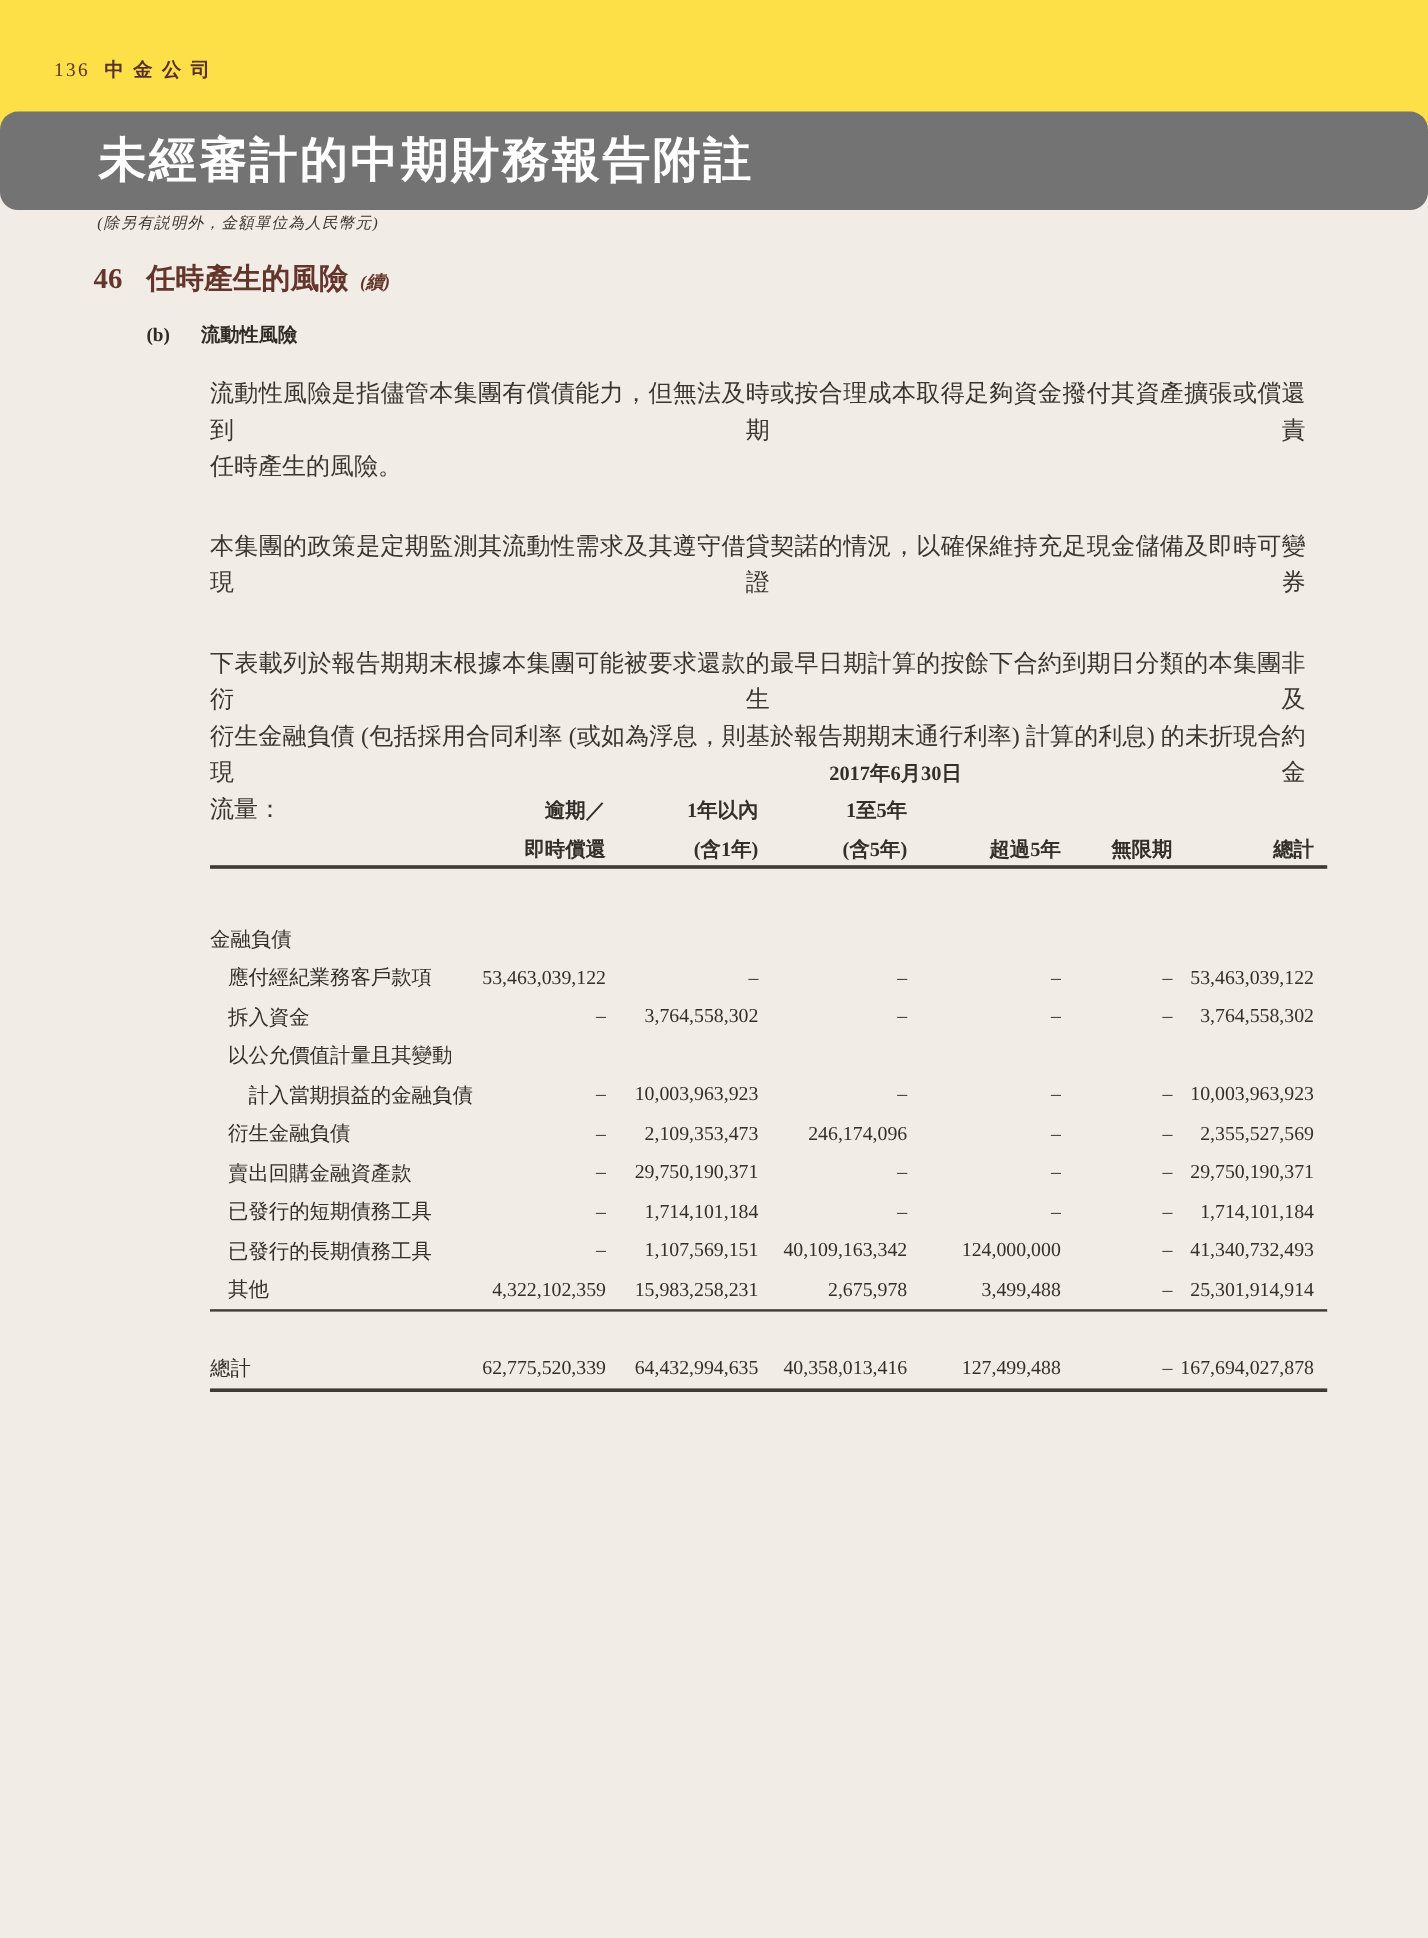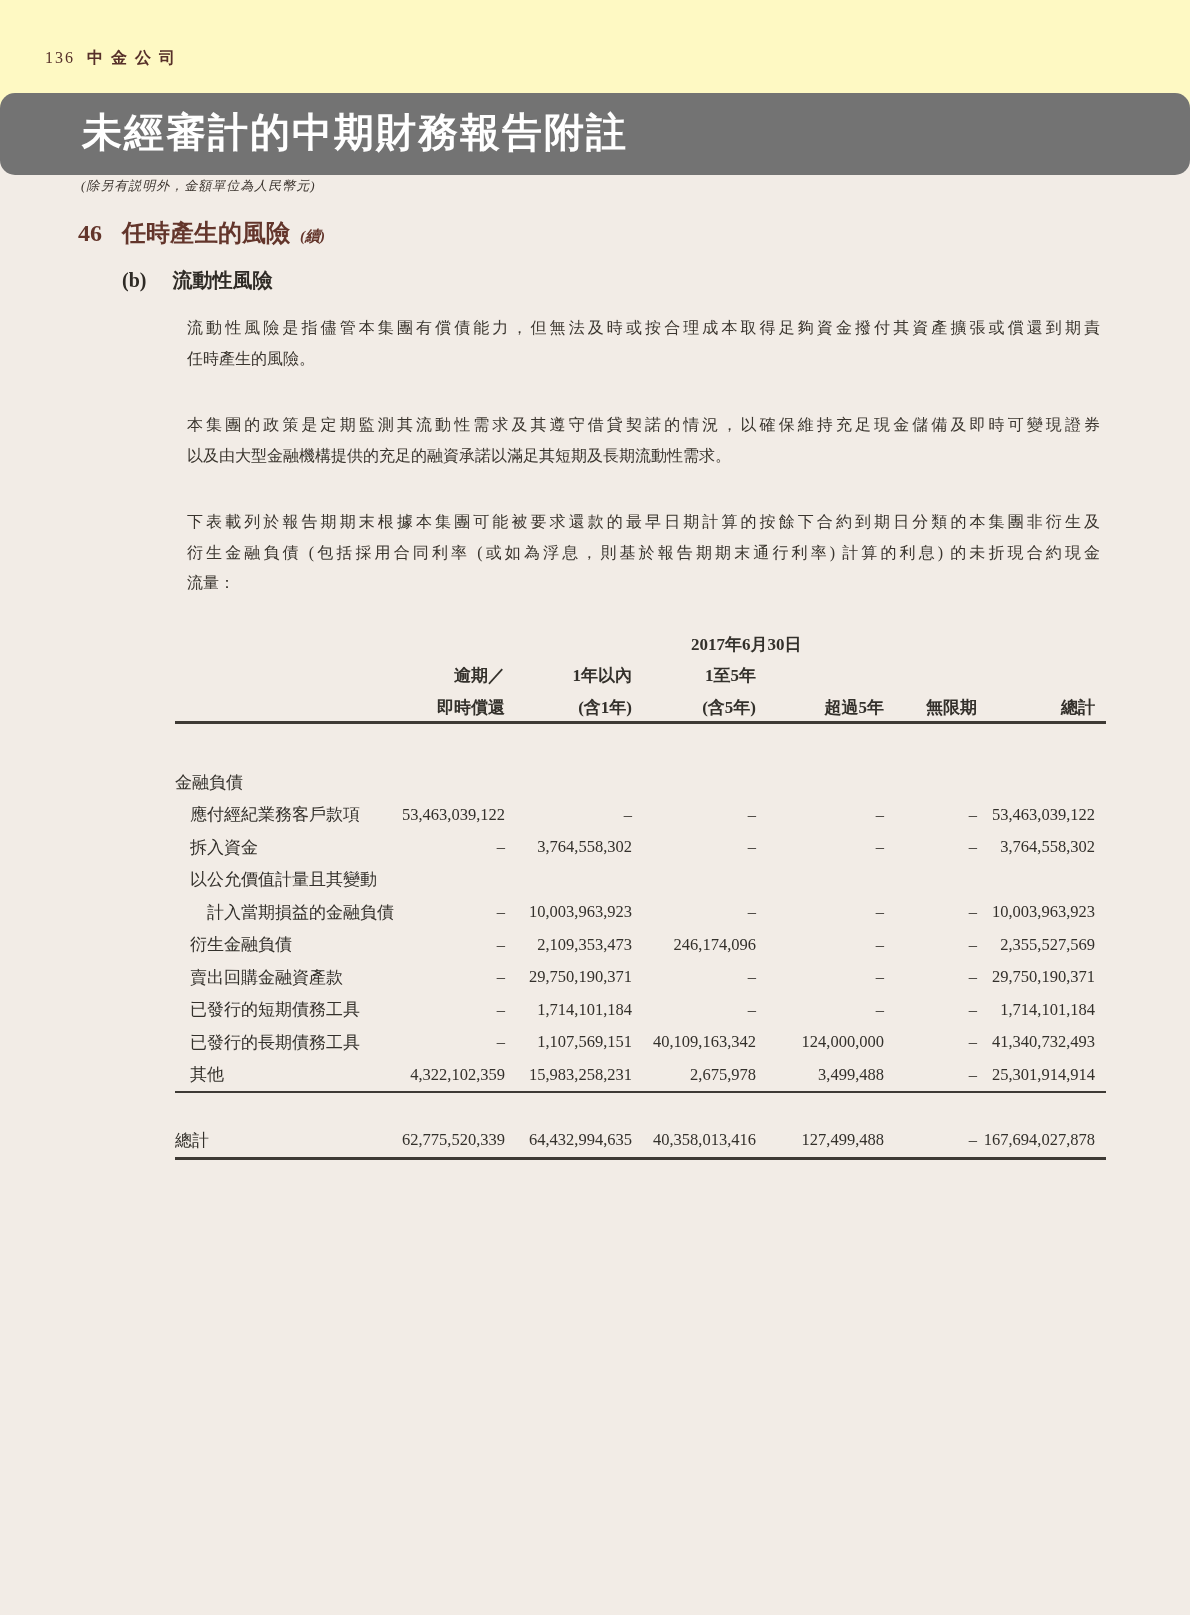--- a/index.html
+++ b/index.html
@@ -1,40 +1,40 @@
 <!DOCTYPE html>
 <html><head>
 <meta charset="utf-8">
 <style>
   html,body{margin:0;padding:0;background:#f2ece6;}
   .page{position:relative;width:1190px;height:1615px;background:#f2ece6;overflow:hidden;
         font-family:"Liberation Serif","DejaVu Serif",serif;color:#34302a;}
   
-  .topband{position:absolute;left:0;top:0;width:1190px;height:107px;background:#fef9c3;}
+  .topband{position:absolute;left:0;top:0;width:1190px;height:107px;background:#fde047;}
   .pageheader{position:absolute;left:45px;top:48px;font-size:16px;color:#57312a;white-space:nowrap;}
   .pageheader .pnum{letter-spacing:2px;margin-right:12px;}
   .pageheader .pco{letter-spacing:8px;font-weight:bold;}
   
   .banner{position:absolute;left:0;top:93px;width:1190px;height:82px;background:#737373;border-radius:15px;}
   .banner h1{margin:0;position:absolute;left:82px;top:50%;transform:translateY(-52%);
              font-size:40px;font-weight:bold;color:#ffffff;letter-spacing:2px;white-space:nowrap;}
   
   .subtitle{position:absolute;left:81px;top:173px;font-size:13px;font-style:italic;
             color:#3c352f;letter-spacing:1px;line-height:26px;}
   
   .sechead{position:absolute;left:78px;top:218px;line-height:30px;color:#63352b;
            font-weight:bold;font-size:24px;white-space:nowrap;}
   .sechead .snum{margin-right:20px;}
   .sechead .scont{font-size:15px;font-style:italic;font-weight:bold;margin-left:10px;}
   
-  .subhead{position:absolute;left:122px;top:266px;line-height:28px;font-size:20px;
+  .subhead{position:absolute;left:122px;top:266px;line-height:28px;font-size:16px;
            font-weight:bold;color:#2f2b26;white-space:nowrap;}
   .subhead .bletter{margin-right:26px;}
   
-  .paras{position:absolute;left:175px;top:313px;width:913px;font-size:16px;line-height:30.5px;color:#3a352e;margin-left:12px;}
+  .paras{position:absolute;left:175px;top:313px;width:913px;font-size:20px;line-height:30.5px;color:#3a352e;}
   .para{margin-bottom:36px;}
   .pline{white-space:nowrap;}
   .pline.fill{white-space:normal;text-align:justify;text-align-last:justify;}
   
   .fintable{position:absolute;left:175px;top:630px;width:931px;font-size:17px;color:#33302b;}
   .tdate{position:absolute;left:516px;top:3px;height:24px;line-height:24px;font-weight:bold;white-space:nowrap;}
   .grid7{display:grid;grid-template-columns:215px 115px 127px 124px 128px 93px 129px;}
   .thead{position:absolute;left:0;top:34px;width:931px;}
   .hc{text-align:right;font-weight:bold;white-space:nowrap;}
   .hc div{height:24px;line-height:24px;}
@@ -78,21 +78,20 @@
     <span class="bletter">(b)</span><span>流動性風險</span>
   </div>
 
   <div class="paras" id="paras">
       <div class="para">
         <div class="pline fill">流動性風險是指儘管本集團有償債能力，但無法及時或按合理成本取得足夠資金撥付其資產擴張或償還到期責</div>
         <div class="pline">任時產生的風險。</div>
       </div>
       <div class="para">
         <div class="pline fill">本集團的政策是定期監測其流動性需求及其遵守借貸契諾的情況，以確保維持充足現金儲備及即時可變現證券</div>
-        <div class="pline">以及由大型金融機構提供的充足的融資承諾以滿足其短期及長期流動性需求。</div>
       </div>
       <div class="para">
         <div class="pline fill">下表載列於報告期期末根據本集團可能被要求還款的最早日期計算的按餘下合約到期日分類的本集團非衍生及</div>
         <div class="pline fill">衍生金融負債 (包括採用合同利率 (或如為浮息，則基於報告期期末通行利率) 計算的利息) 的未折現合約現金</div>
         <div class="pline">流量：</div>
       </div>
     </div>
 
   <div class="fintable">
     <div class="tdate">2017年6月30日</div>

